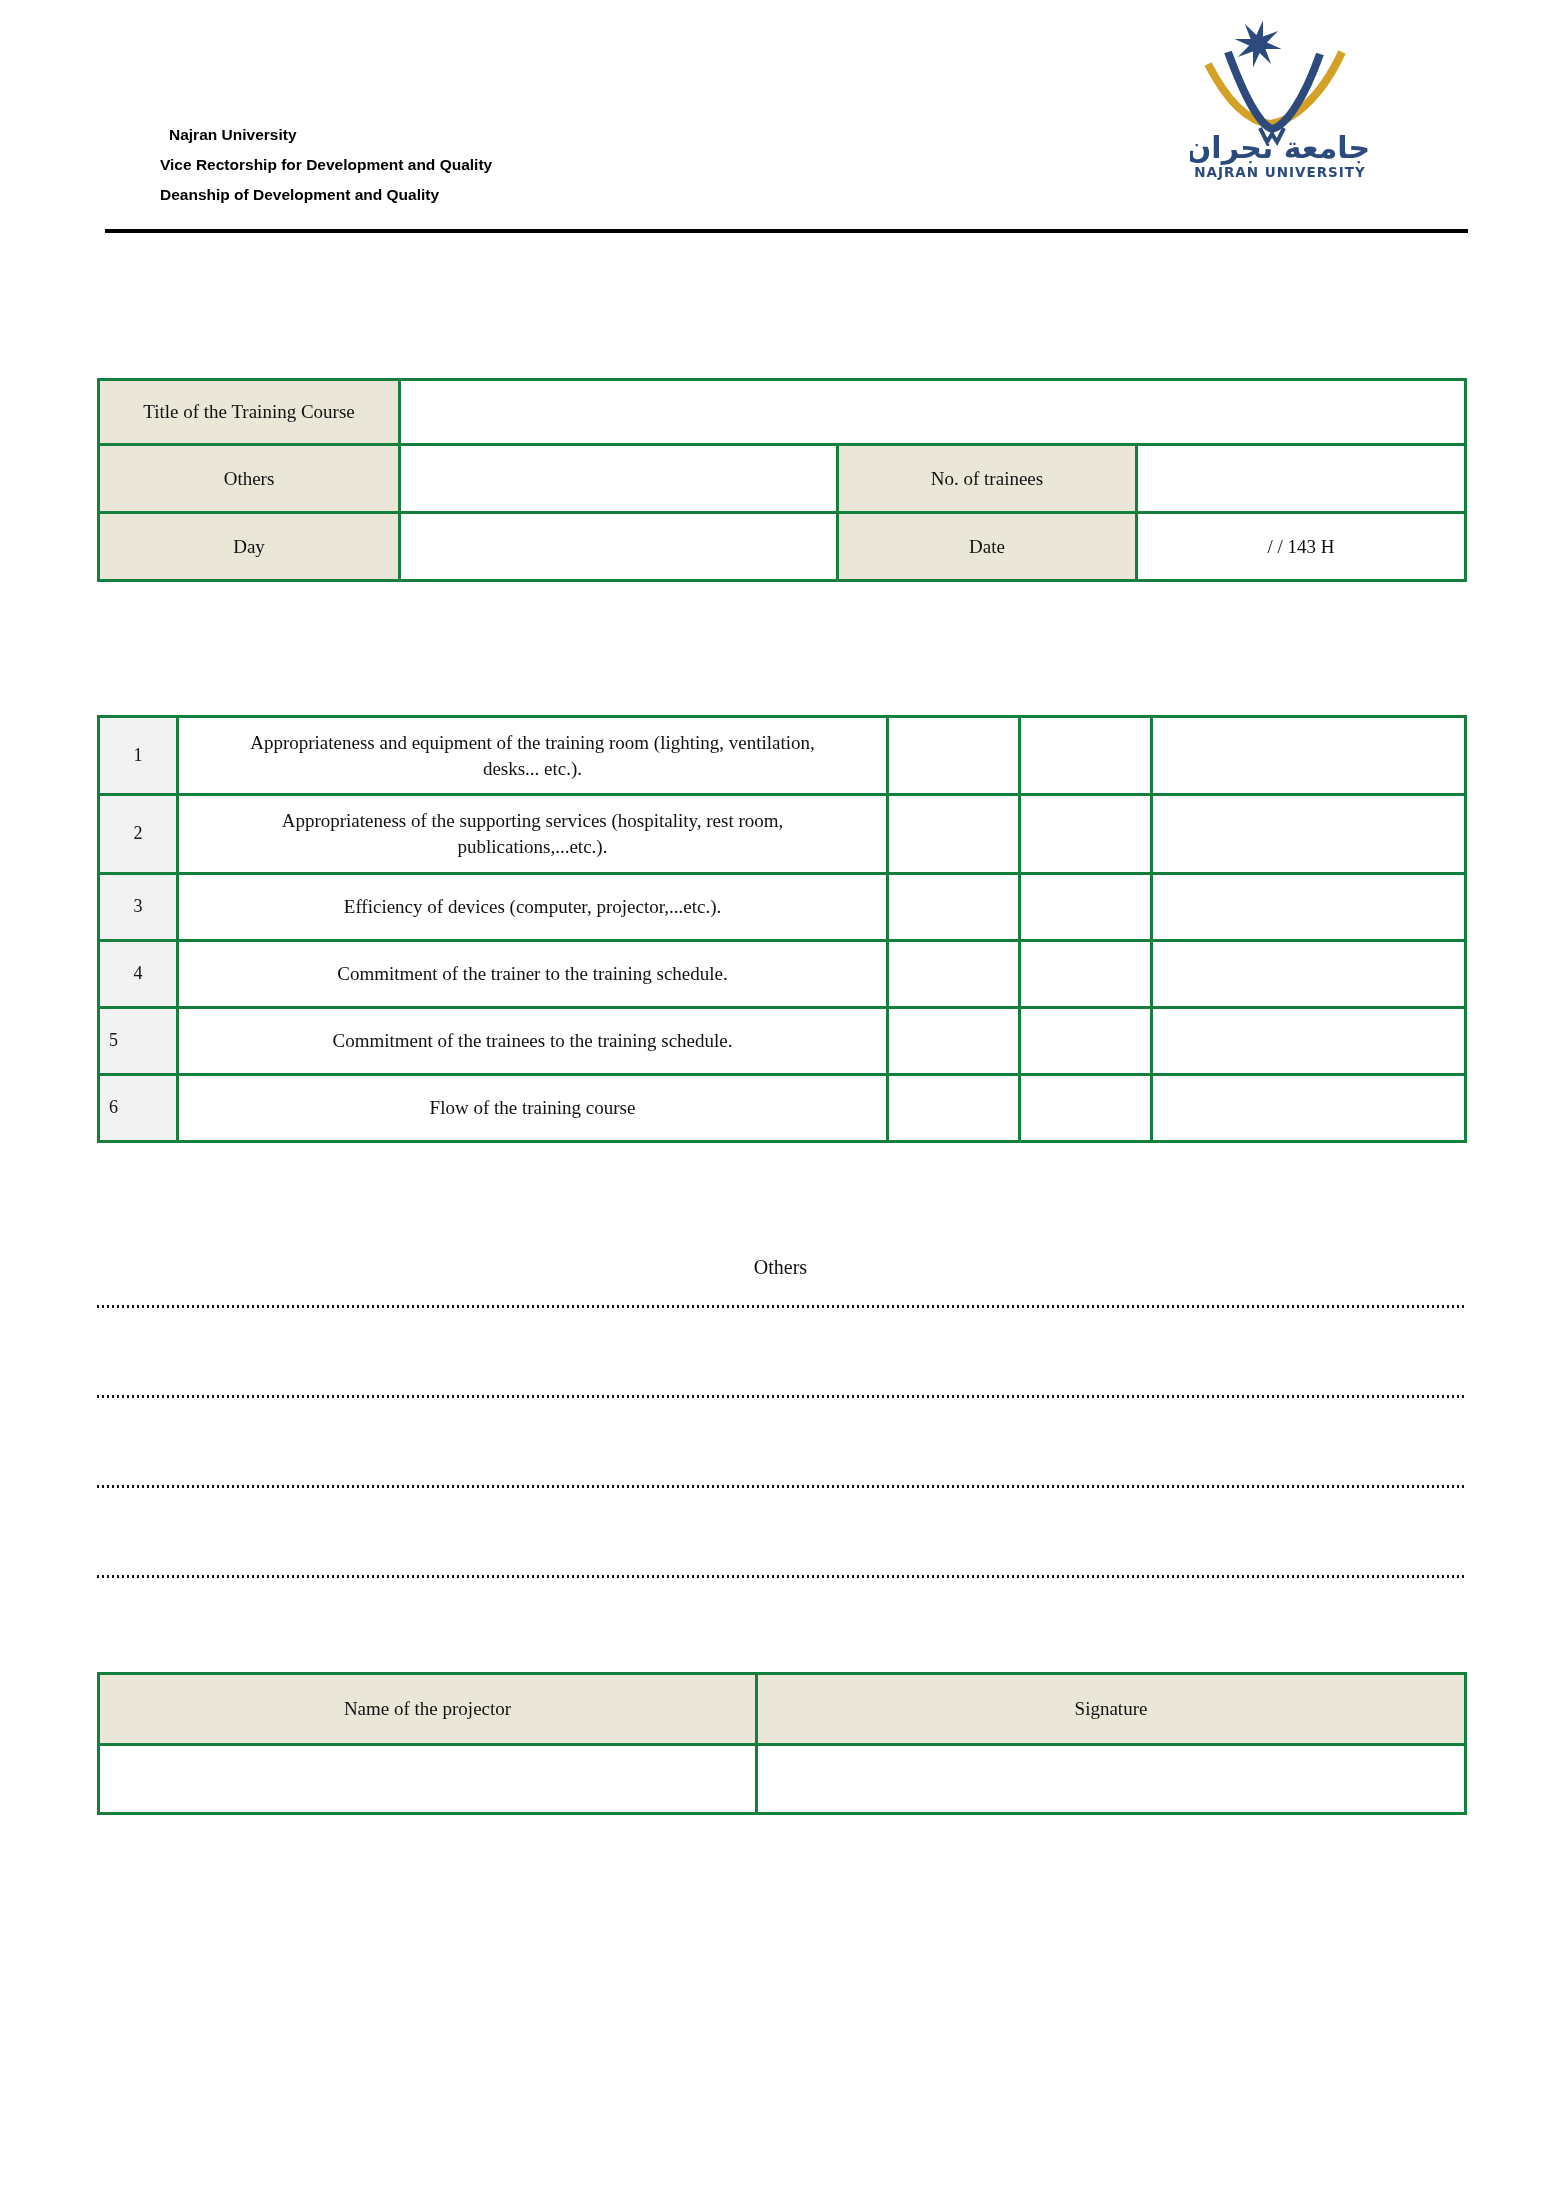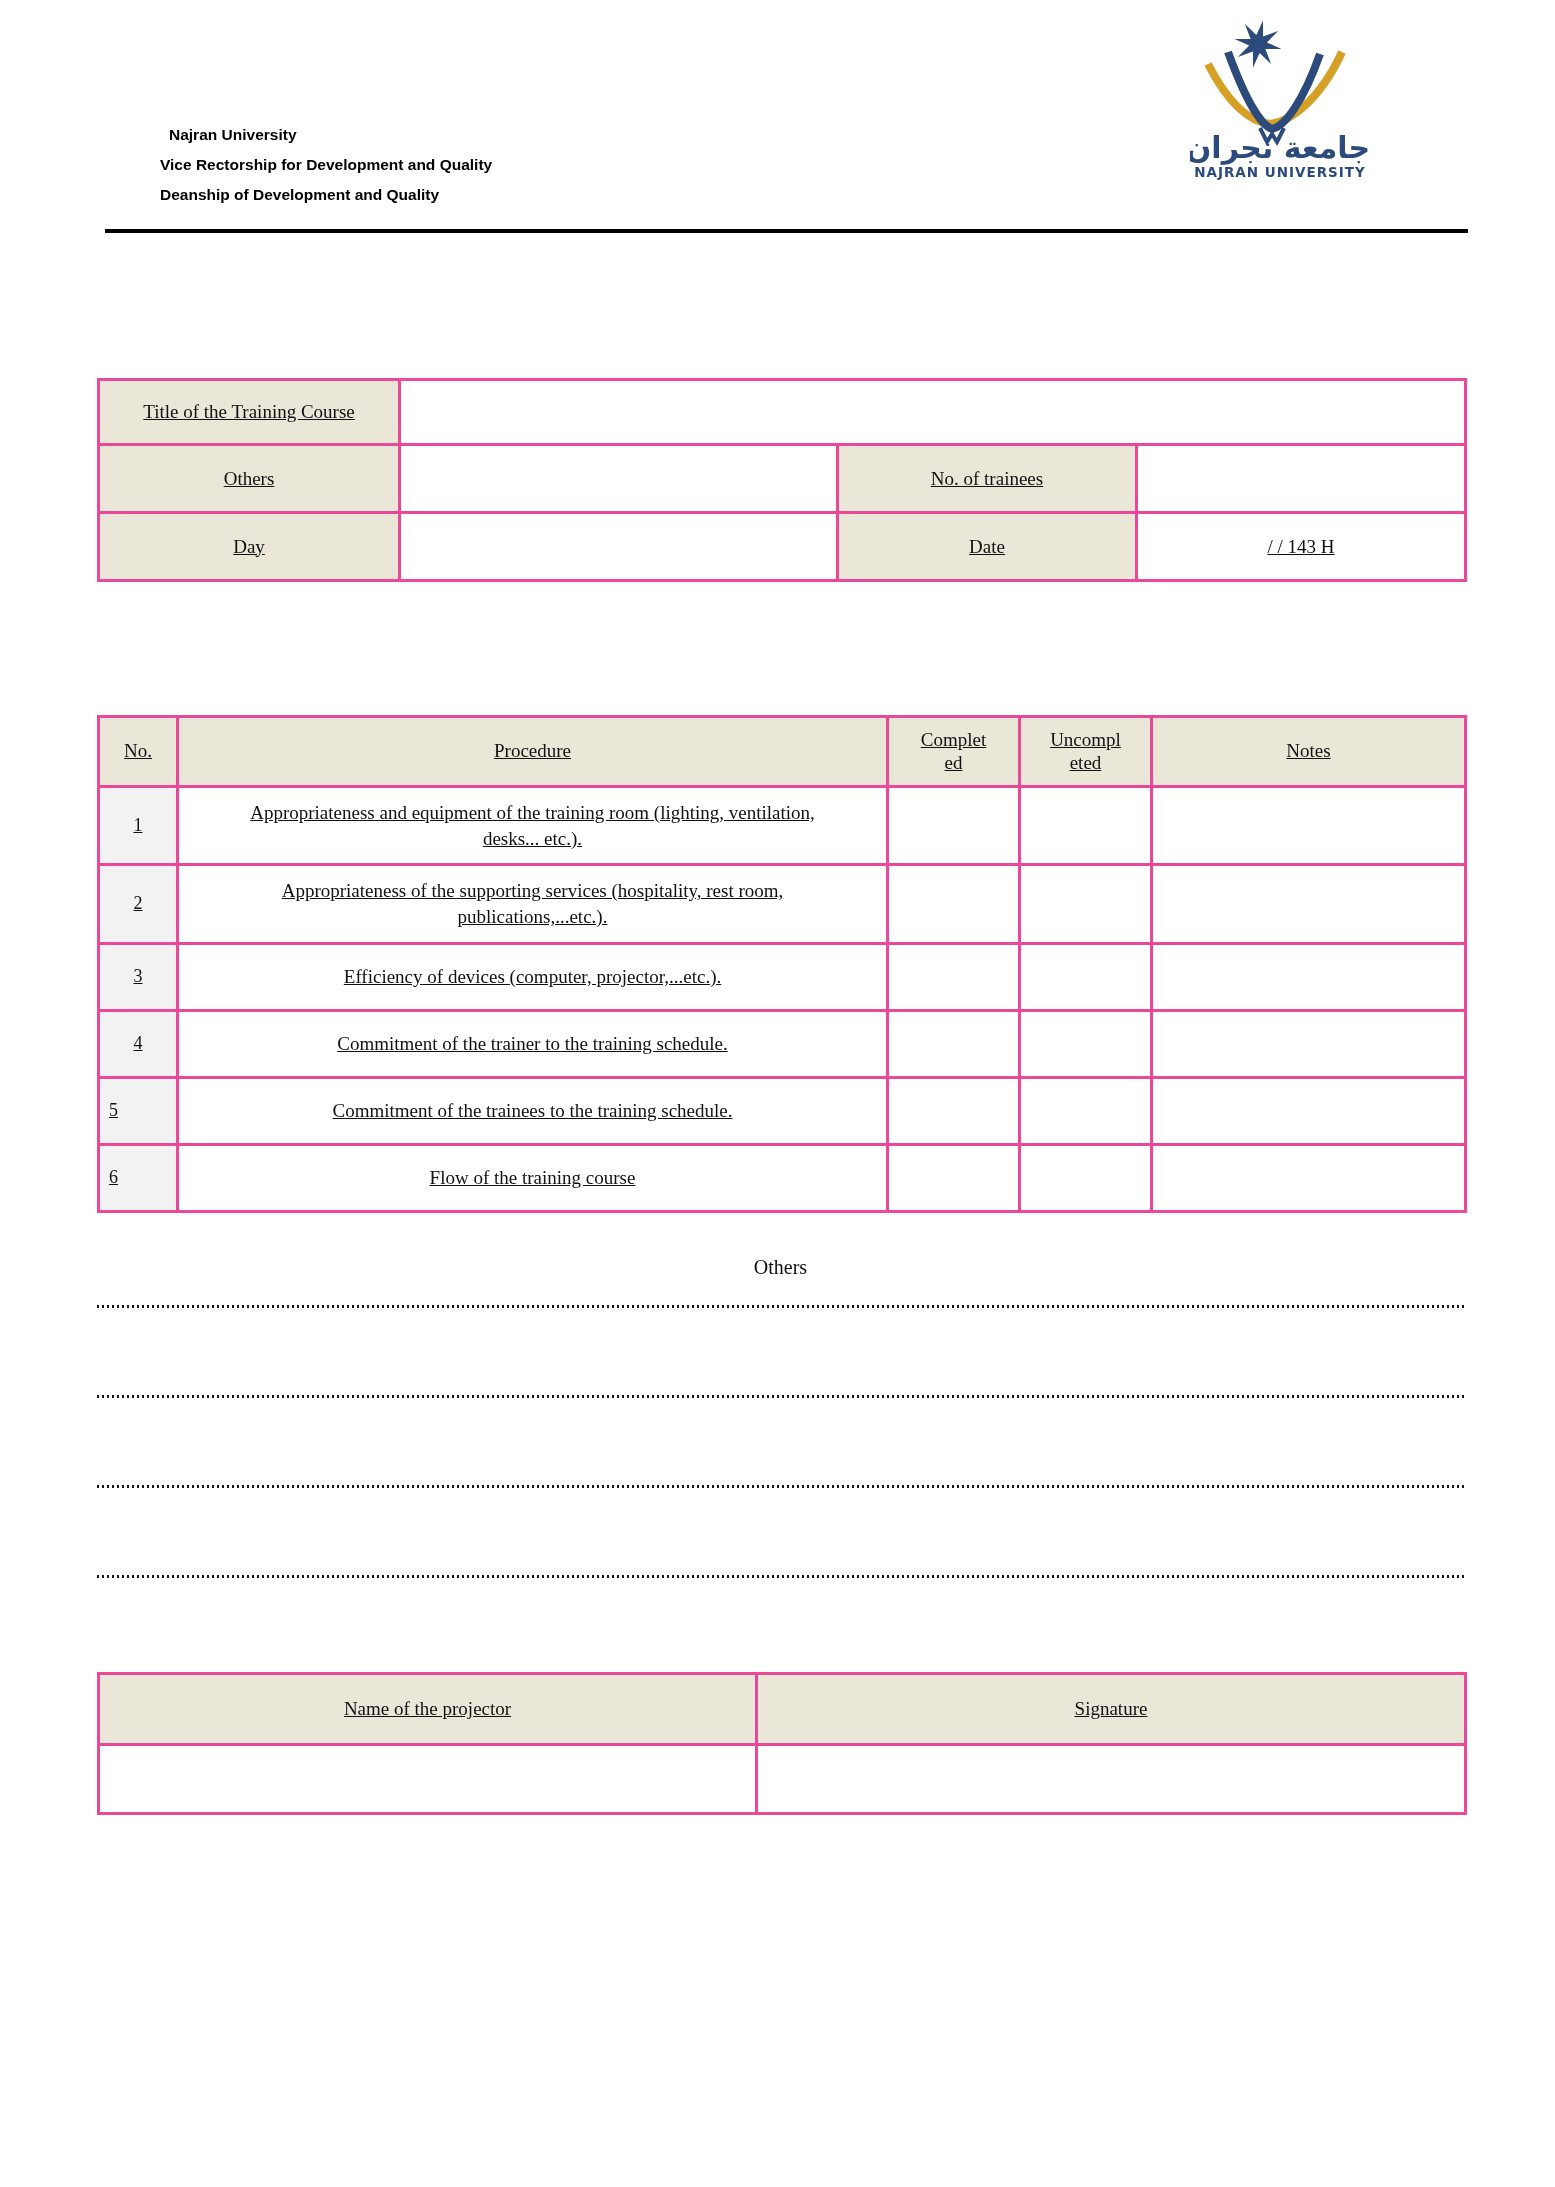--- a/index.html
+++ b/index.html
@@ -16,22 +16,22 @@
   .logo{position:absolute;left:1190px;top:12px;width:185px;height:170px;}
 
   
   .rule{position:absolute;left:105px;top:229px;width:1363px;height:4px;background:#000;}
 
   
   .title{position:absolute;left:97px;top:310px;width:1367px;text-align:center;
          font-size:20px;font-weight:bold;}
 
   table{border-collapse:collapse;table-layout:fixed;}
-  td{border:3px solid #ec4899;text-align:center;vertical-align:middle;
-     font-size:19px;overflow:hidden;text-decoration:underline;}
+  td{border:3px solid #15803d;text-align:center;vertical-align:middle;
+     font-size:19px;overflow:hidden;}
   .label{background:#EAE7D9;}
   .info-label{padding:2px 24px;line-height:1.35;}
 
   .info-table{position:absolute;left:97px;top:378px;}
   .proc-table{position:absolute;left:97px;top:715px;}
   .sup-table{position:absolute;left:97px;top:1672px;}
 
   .proc-table .head{background:#EAE7D9;line-height:1.2;}
   .wrapcell{white-space:pre-line;}
   .numcell{background:#F2F2F2;font-size:18px;}
@@ -98,29 +98,20 @@
 
   <table class="proc-table">
     <colgroup>
         <col style="width:79px">
         <col style="width:710px">
         <col style="width:132px">
         <col style="width:132px">
         <col style="width:314px">
       </colgroup>
     <tbody>
-        <tr style="height:70px">
-      <td class="head">No.</td>
-      <td class="head">Procedure</td>
-      <td class="head wrapcell">Complet
-ed</td>
-      <td class="head wrapcell">Uncompl
-eted</td>
-      <td class="head">Notes</td>
-    </tr>
     <tr style="height:67px">
       <td class="numcell">1</td>
       <td class="proccell">Appropriateness and equipment of the training room (lighting, ventilation, desks... etc.).</td>
       <td></td>
       <td></td>
       <td></td>
     </tr>
     <tr style="height:67px">
       <td class="numcell">2</td>
       <td class="proccell">Appropriateness of the supporting services (hospitality, rest room, publications,...etc.).</td>

